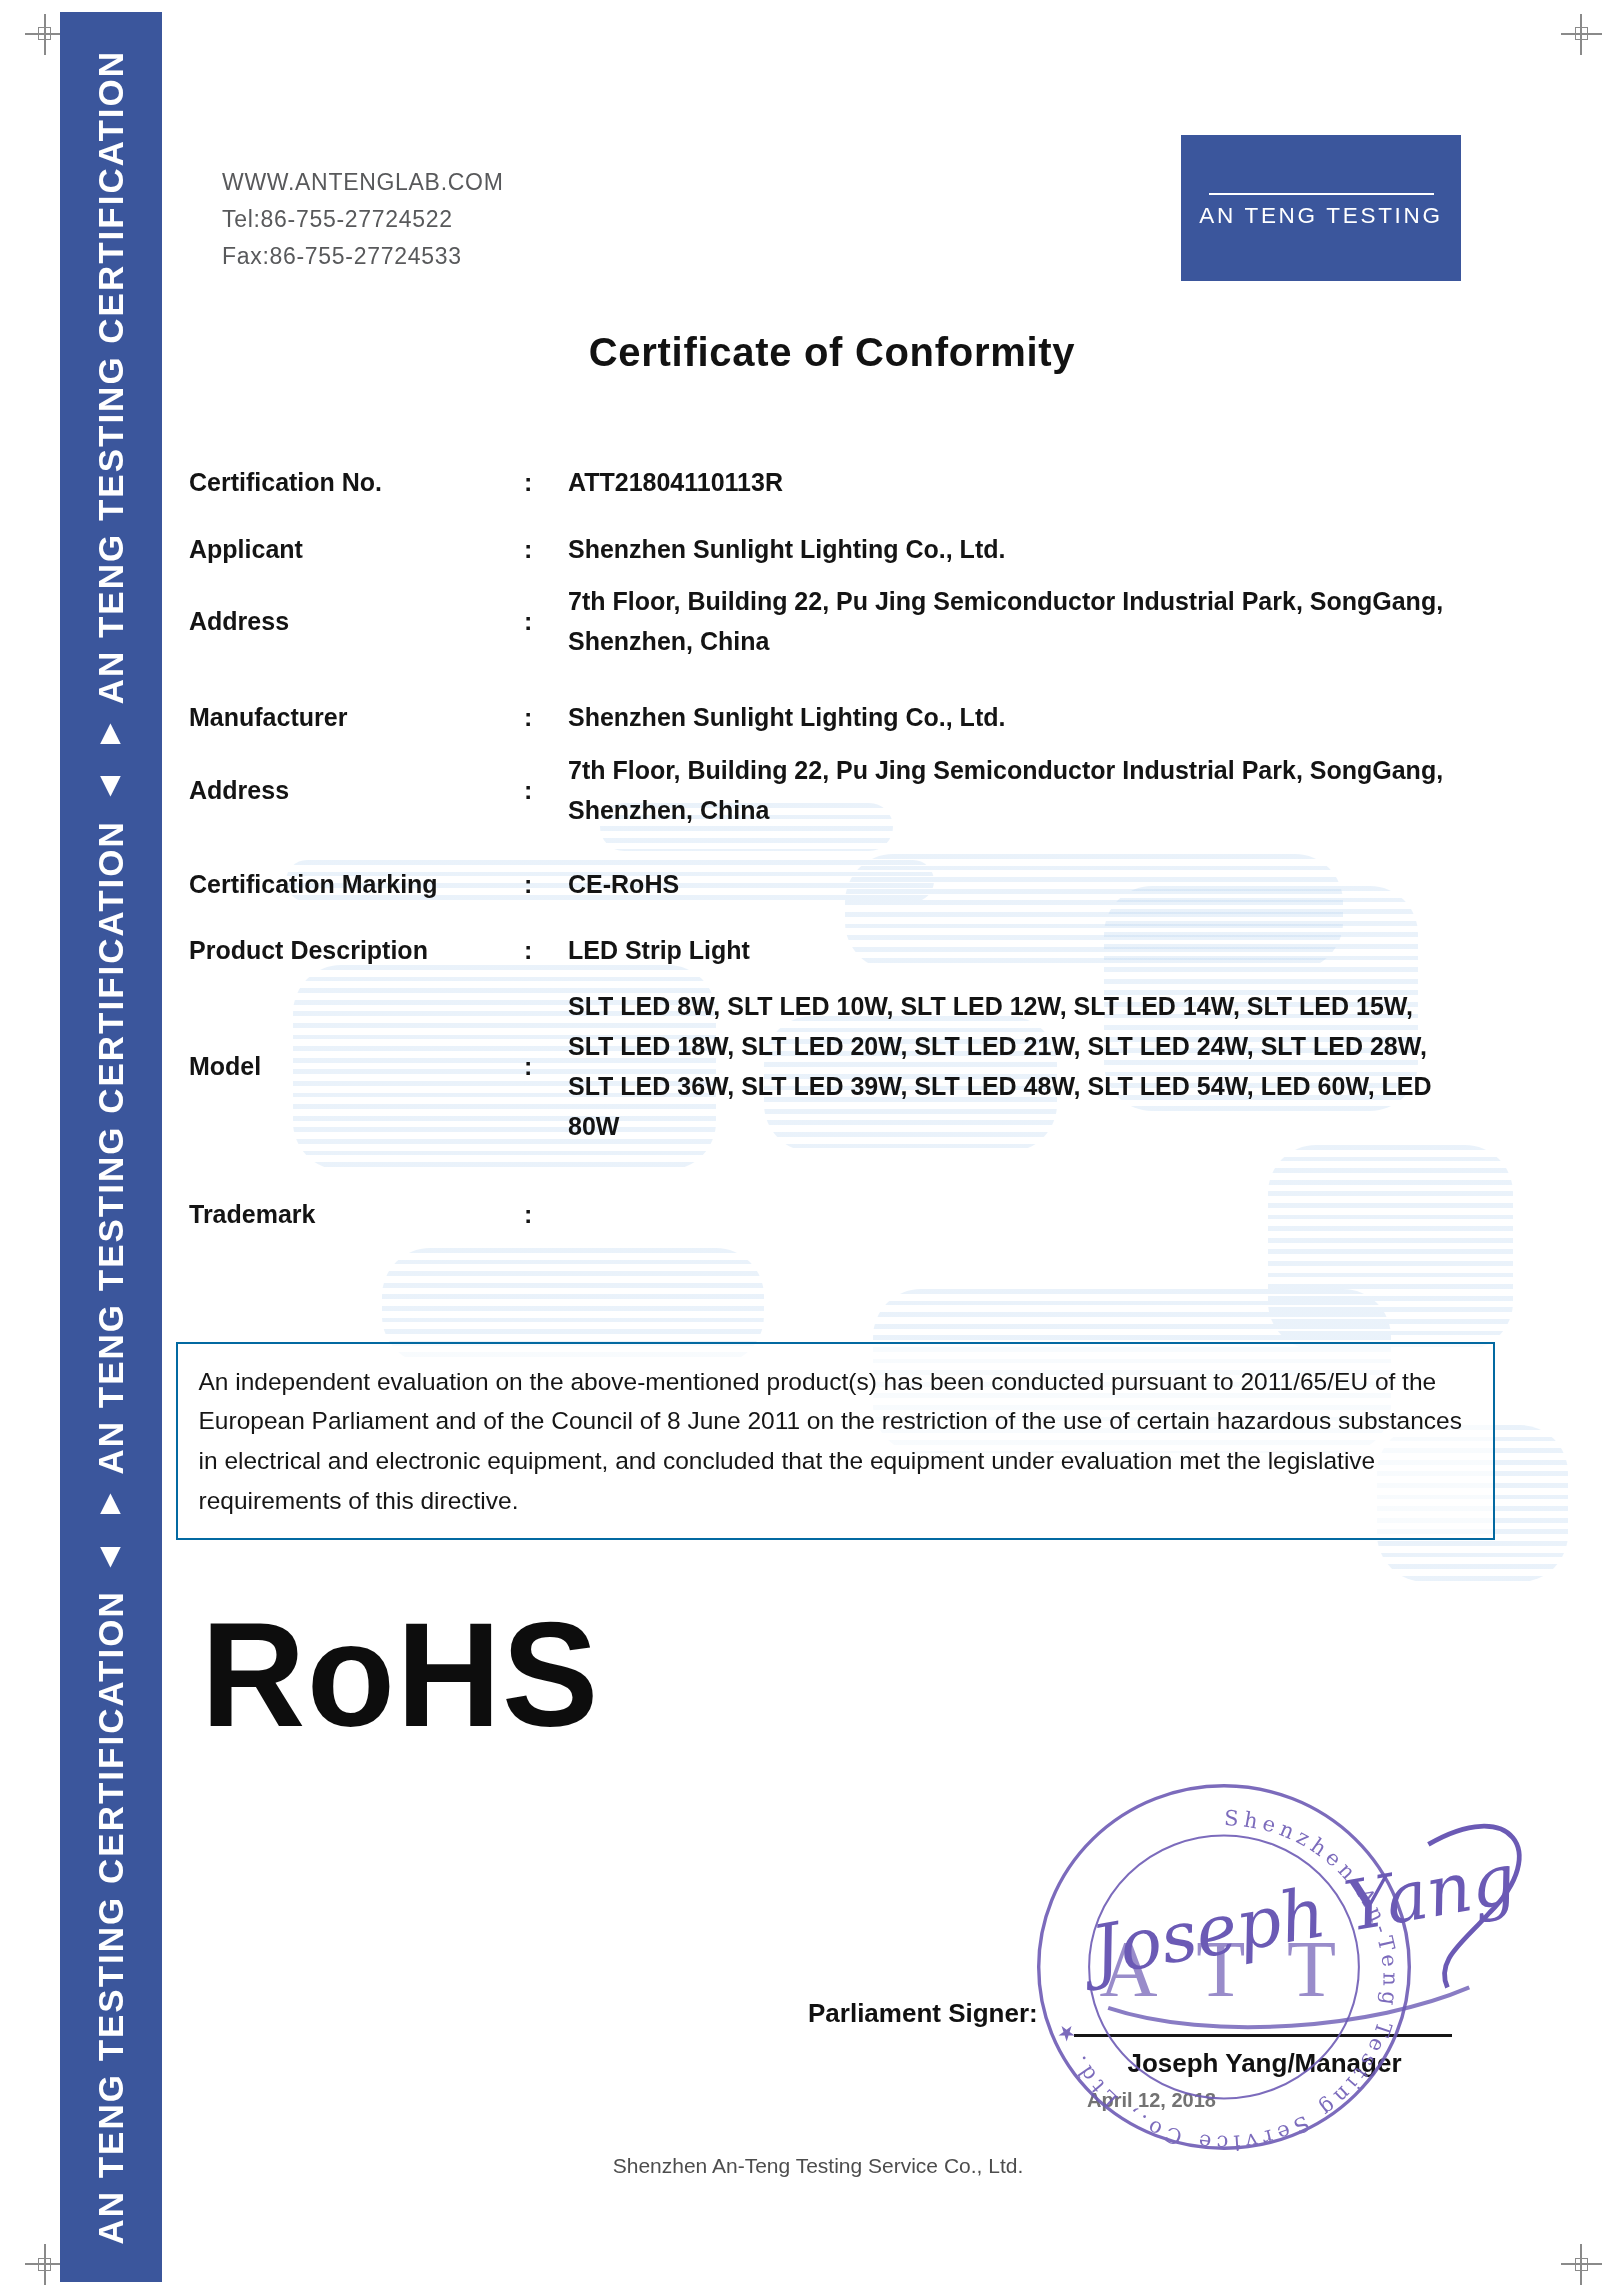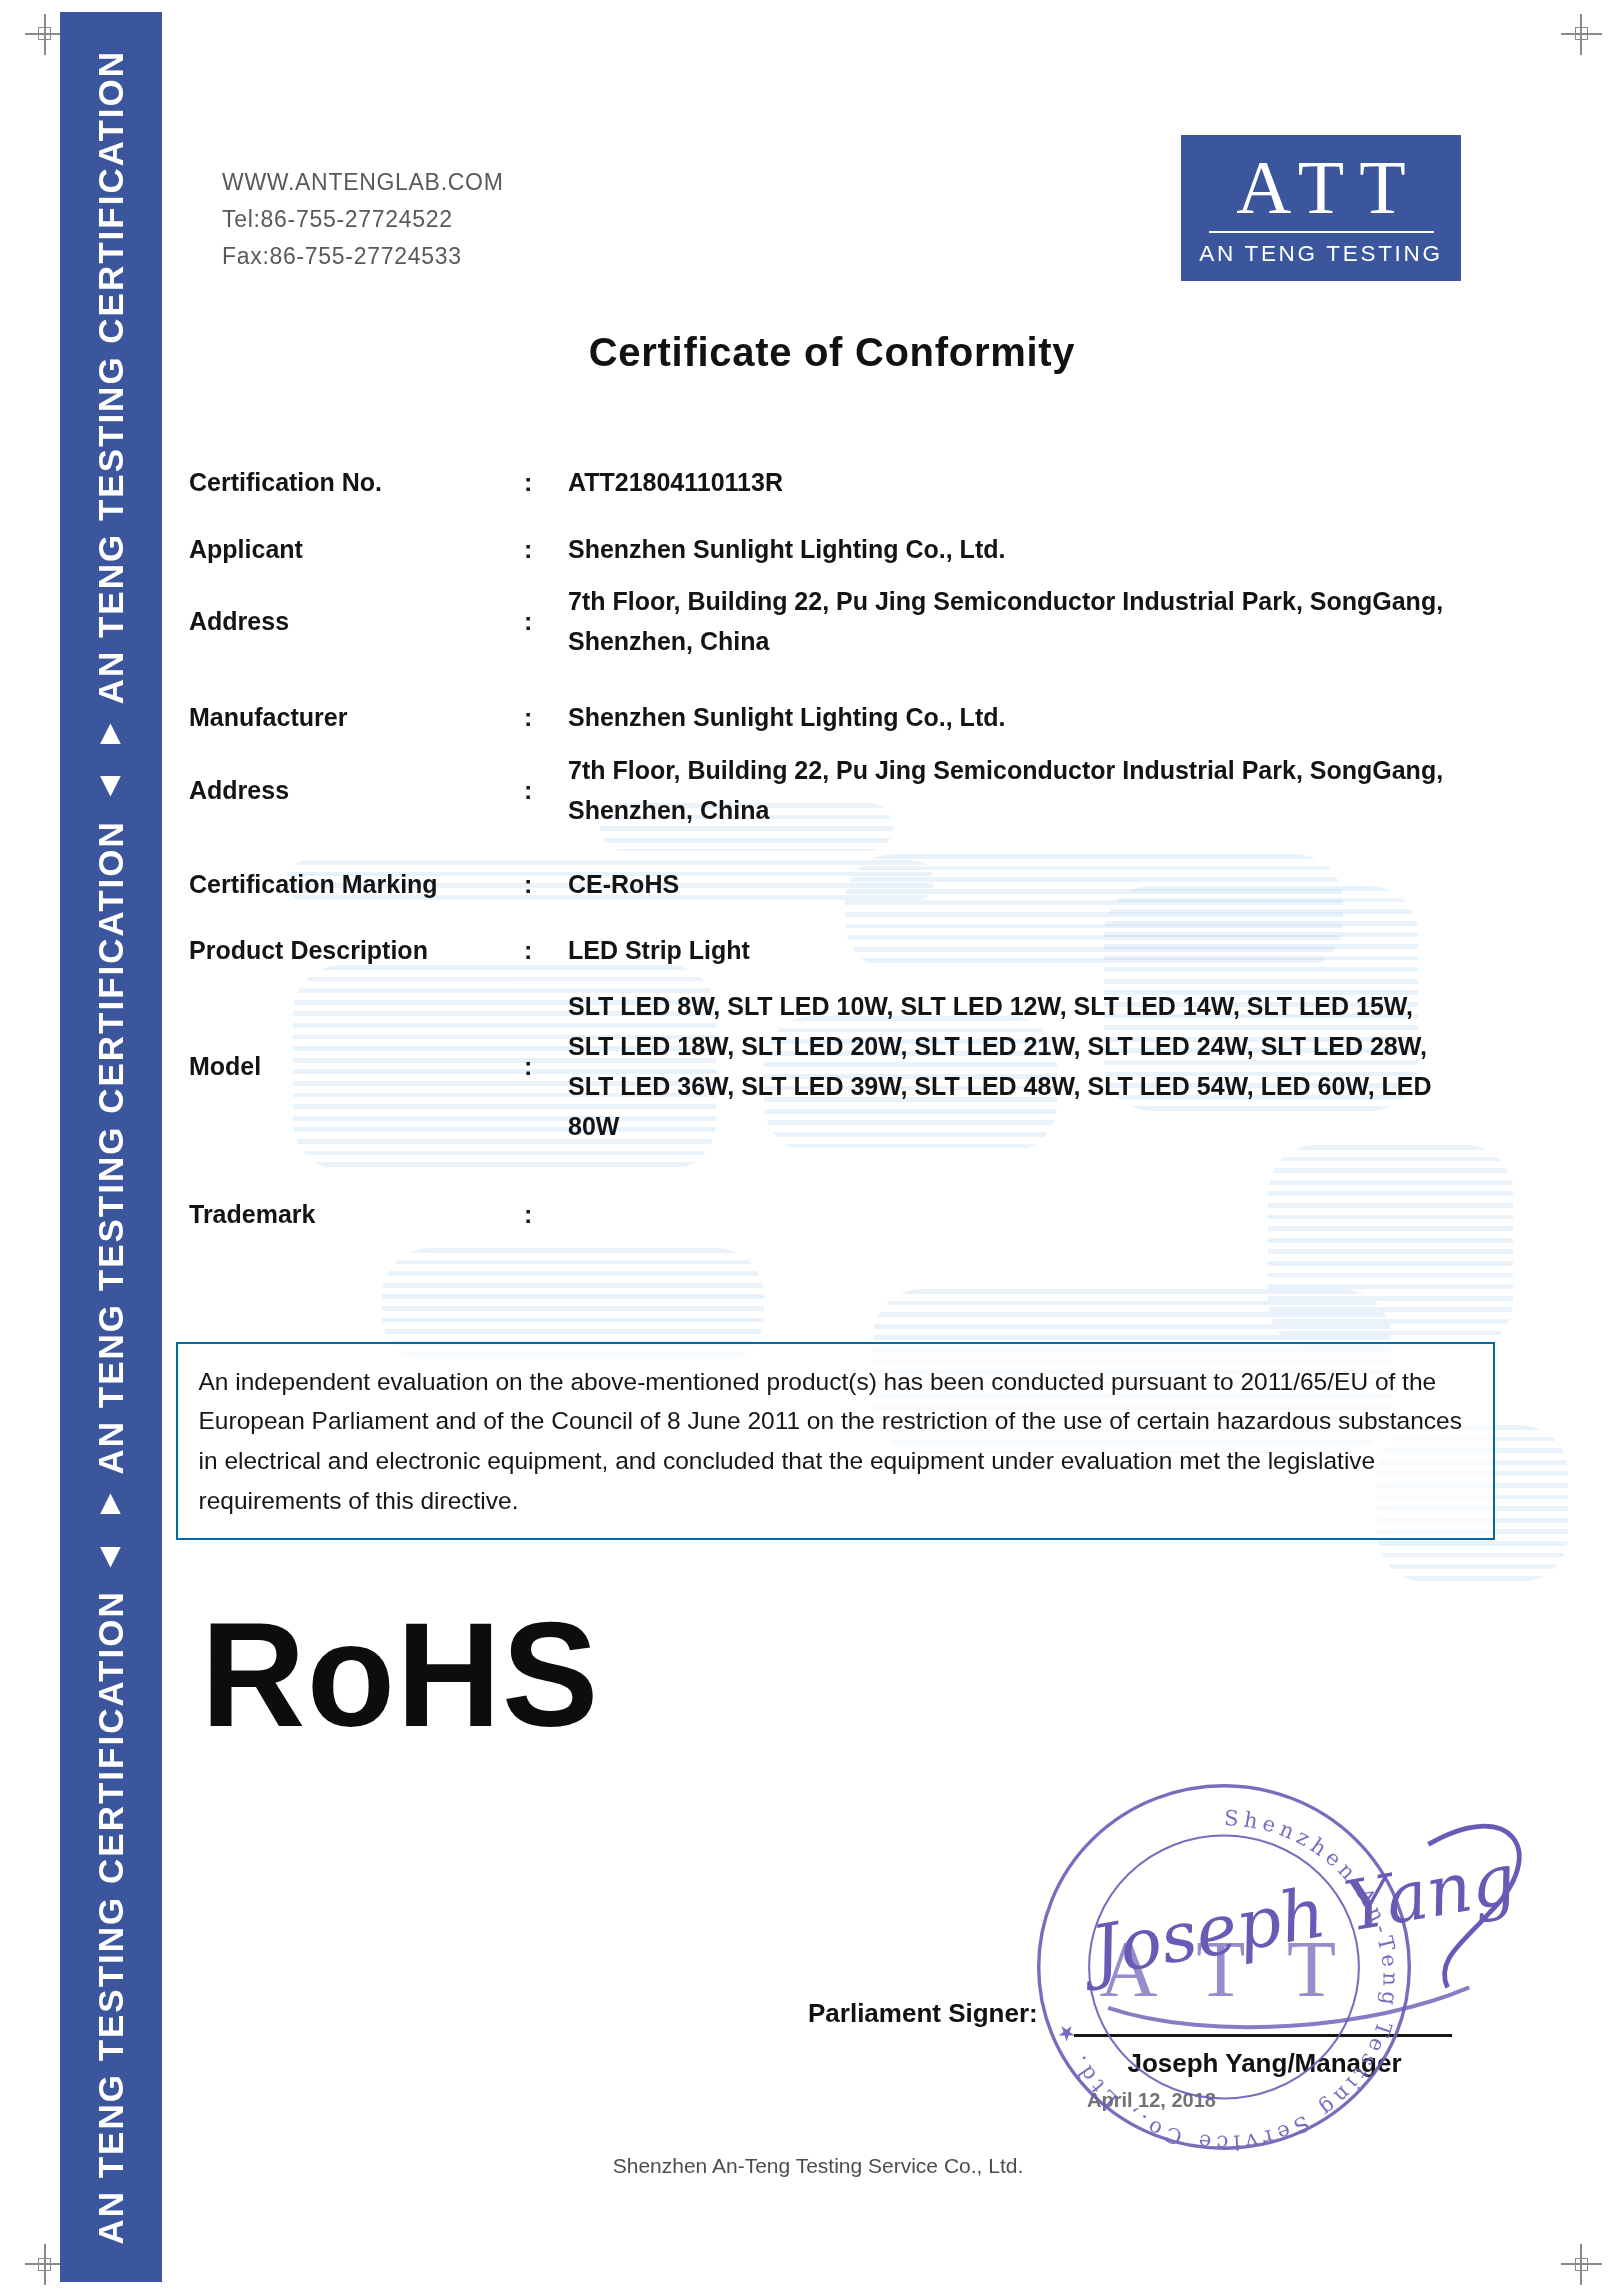--- a/index.html
+++ b/index.html
@@ -146,21 +146,20 @@
     <div class="band-text">AN TENG TESTING CERTIFICATION ▲ ▼ AN TENG TESTING CERTIFICATION ▲ ▼ AN TENG TESTING CERTIFICATION</div>
   </div>
 
   <div class="contact">
     <div>WWW.ANTENGLAB.COM</div>
     <div>Tel:86-755-27724522</div>
     <div>Fax:86-755-27724533</div>
   </div>
 
   <div class="att-logo">
-    <div class="acr">ATT</div>
     <div class="rule"></div>
     <div class="nm">AN TENG TESTING</div>
   </div>
 
   <div class="title">Certificate of Conformity</div>
 
   <div class="row" style="top:462px;">
     <div class="lbl">Certification No.</div>
     <div class="colon">:</div>
     <div class="val">ATT21804110113R</div>

